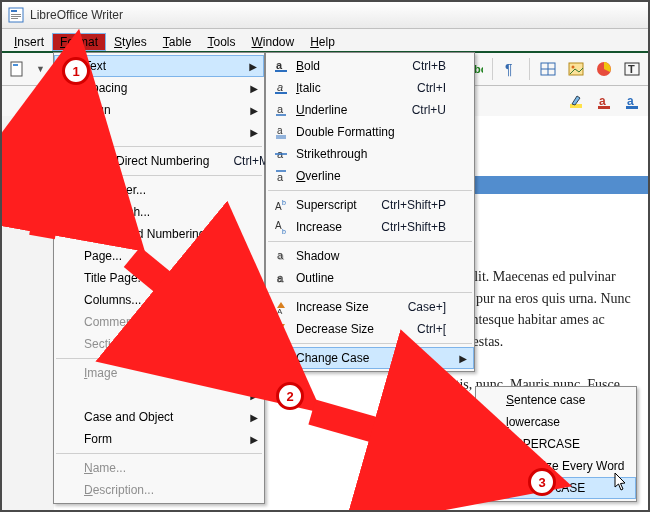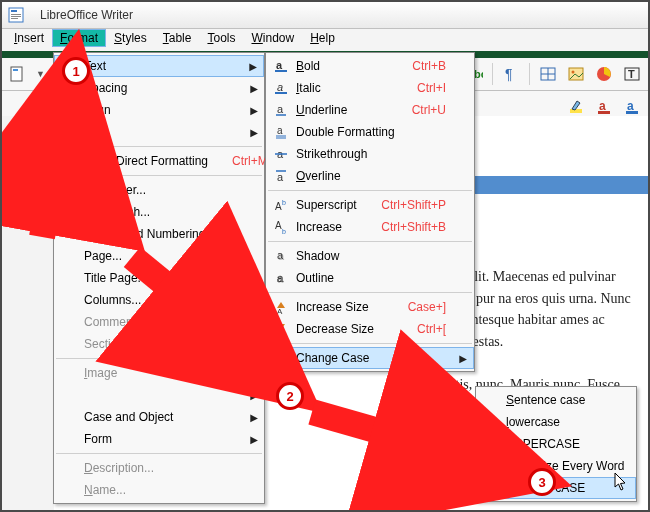--- a/index.html
+++ b/index.html
@@ -1,41 +1,41 @@
 <!DOCTYPE html>
 <html><head>
 <meta charset="utf-8">
 <style>
 html,body{margin:0;padding:0;font-family:"Segoe UI",Tahoma,sans-serif;font-size:12px;color:#000;background:#fff}
 #frame{width:650px;height:512px;position:relative;border:2px solid #4a4a4a;box-sizing:border-box;overflow:hidden}
 
-#titlebar{height:26px;background:linear-gradient(#fff,#eaeaea);border-bottom:1px solid #c0c0c0;display:flex;align-items:center;padding:0 6px;gap:16px}
+#titlebar{height:26px;background:linear-gradient(#fff,#eaeaea);border-bottom:1px solid #c0c0c0;display:flex;align-items:center;padding:0 6px;gap:6px}
 #app-icon{width:16px;height:16px}
 #title{font-size:12px;color:#333}
 
-#menubar{height:22px;background:#f4f4f4;border-bottom:7px solid #14532d;display:flex;align-items:flex-start;padding:0 4px}
+#menubar{height:22px;background:#f4f4f4;border-bottom:2px solid #14532d;display:flex;align-items:flex-end;padding:0 4px}
 .menu-top{padding:2px 8px;cursor:default}
-.menu-top.open{background:#14b8a6;border:1px solid #7eb4ea;padding:1px 7px}
+.menu-top.open{background:#b91c1c;border:1px solid #7eb4ea;padding:1px 7px}
 .menu-top .ul{text-decoration:underline}
 
 .toolbar{height:32px;background:#f7f7f7;border-bottom:1px solid #c0c0c0;display:flex;align-items:center;padding:0 6px;gap:8px}
 .tool-icon{width:20px;height:20px;display:inline-flex;align-items:center;justify-content:center;border-radius:2px}
 .sep{width:1px;height:22px;background:#cfcfcf}
 
 #doc{position:absolute;left:52px;right:0;top:114px;bottom:0;background:#fff;padding:10px 14px;line-height:1.55;font-family:Georgia,serif;font-size:14px;color:#222}
 #doc .hiband{position:absolute;left:0;right:0;top:60px;height:18px;background:#3f81c9;opacity:.9}
 
 #leftstrip{position:absolute;left:0;top:114px;bottom:0;width:52px;background:#f3f3f3;border-right:1px solid #c9c9c9}
 #leftstrip .litem{width:100%;height:28px;display:flex;align-items:center;justify-content:center}
 
 .menu{position:absolute;background:#f8f8f8;border:1px solid #8a8a8a;box-shadow:2px 2px 3px rgba(0,0,0,.25);padding:2px 0;font-size:12px}
 .menu .row{display:flex;align-items:center;height:22px;padding:0 28px 0 30px;white-space:nowrap;position:relative;cursor:default}
 .menu .row.disabled{color:#8f8f8f}
 .menu .row .icn{position:absolute;left:6px;width:18px;height:18px;display:flex;align-items:center;justify-content:center}
-.menu .row .shc{margin-left:auto;padding-left:24px;color:#ef4444}
+.menu .row .shc{margin-left:auto;padding-left:24px;color:#0f172a}
 .menu .row .sub{position:absolute;right:6px;font-size:10px;color:#222}
 .menu .div{height:1px;background:#cfcfcf;margin:3px 2px}
 .menu .row.hi{background:#cde8ff;border:1px solid #7eb4ea;height:20px;padding:0 27px 0 29px}
 .menu .row .ul{text-decoration:underline}
 
 .badge{position:absolute;width:22px;height:22px;border:3px solid #d40000;border-radius:50%;background:#fff;color:#d40000;font-weight:700;display:flex;align-items:center;justify-content:center;font-size:13px;z-index:60}
 .cursor{position:absolute;width:14px;height:20px;z-index:70}
 svg{display:block}
 </style>
 </head>
@@ -165,21 +165,21 @@
         <span class="sub">▶</span>
       </div>
       <div class="row">
         <span class="icn"></span>
         <span><span class="ul">L</span>ists</span>
         <span class="sub">▶</span>
       </div>
       <div class="div"></div>
       <div class="row">
         <span class="icn"></span>
-        <span>Clear Direct Formatting</span>
+        <span>Clear Direct Numbering</span>
         <span class="shc">Ctrl+M</span>
       </div>
       <div class="div"></div>
       <div class="row">
         <span class="icn"></span>
         <span><span class="ul">C</span>haracter...</span>
       </div>
       <div class="row">
         <span class="icn"></span>
         <span><span class="ul">P</span>aragraph...</span>
@@ -224,25 +224,25 @@
         <span class="sub">▶</span>
       </div>
       <div class="row">
         <span class="icn"></span>
         <span>Form</span>
         <span class="sub">▶</span>
       </div>
       <div class="div"></div>
       <div class="row disabled">
         <span class="icn"></span>
+        <span><span class="ul">N</span>ame...</span>
+      </div>
+      <div class="row disabled">
+        <span class="icn"></span>
         <span><span class="ul">D</span>escription...</span>
-      </div>
-      <div class="row disabled">
-        <span class="icn"></span>
-        <span><span class="ul">N</span>ame...</span>
       </div>
     </div>
 
 <div id="menu-text" class="menu" style="left:263px;top:50px;width:208px">
       <div class="row">
         <span class="icn">
           <svg width="16" height="16">
             <rect x="2" y="12" width="12" height="2" fill="#2c6fbf"></rect>
             <text x="3" y="11" font-size="11" font-weight="700" fill="#333">a</text>
           </svg>

